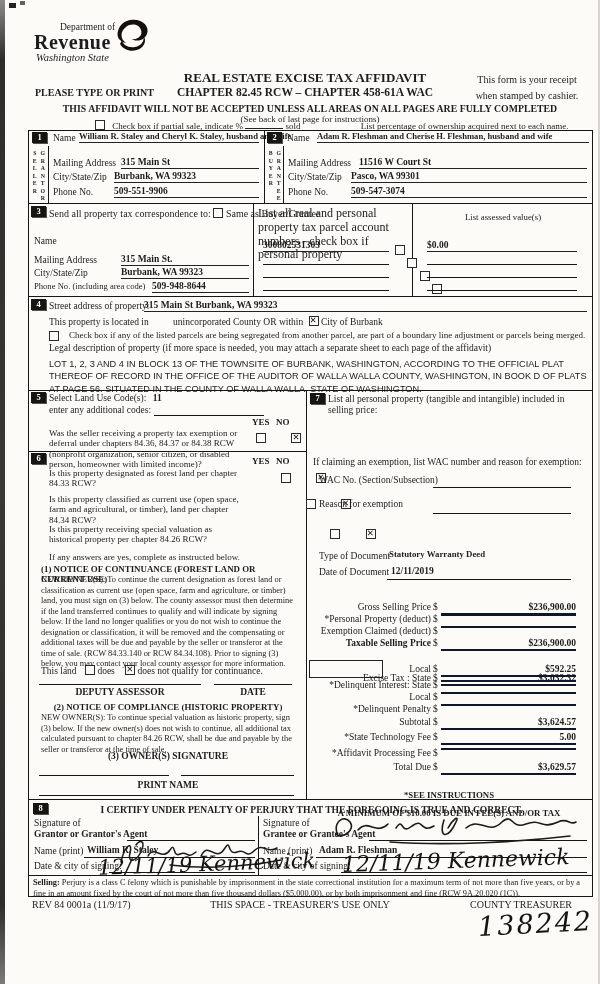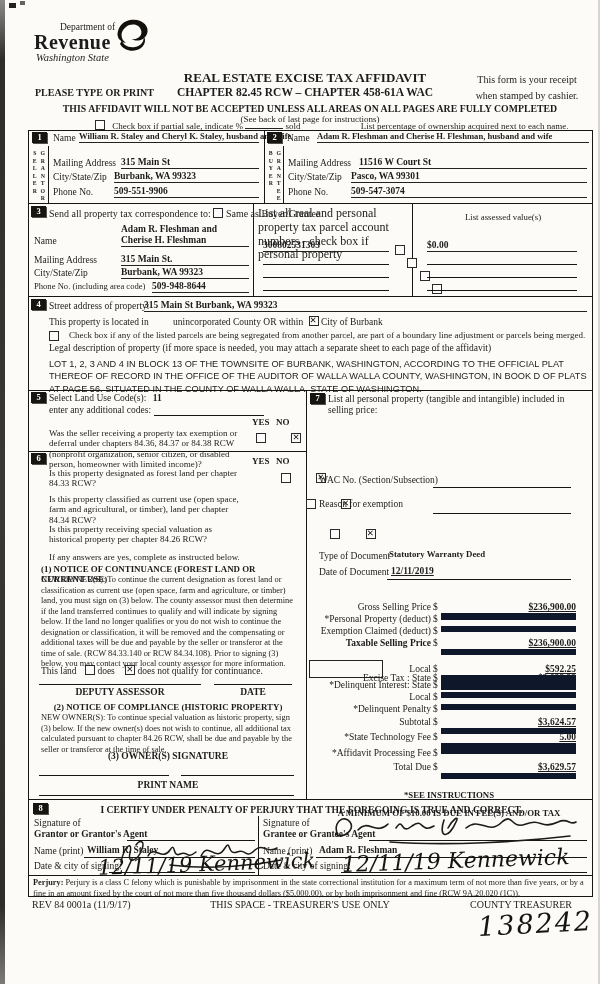--- a/index.html
+++ b/index.html
@@ -21,21 +21,21 @@
   .ul{border-bottom:1px solid #222;display:inline-block;}
   .vline{position:absolute;border-left:1px solid #161616;width:0;}
   .hline{position:absolute;border-top:1px solid #161616;height:0;}
   .vtext{writing-mode:vertical-rl;text-orientation:upright;font-size:5.8px;letter-spacing:1.5px;
          font-weight:bold;line-height:1;}
   .val{font-weight:bold;white-space:nowrap;}
   .hand{position:absolute;font-family:"DejaVu Serif",serif;font-style:italic;color:#161412;white-space:nowrap;}
   .fee-row{position:absolute;height:12px;white-space:nowrap;}
   .fee-label{position:absolute;right:163px;text-align:right;white-space:nowrap;}
   .fee-cur{position:absolute;left:404px;}
-  .fee-line{position:absolute;left:412px;width:135px;border-bottom:6px solid #0f172a;text-align:right;text-decoration:underline;}
+  .fee-line{position:absolute;left:412px;width:135px;border-bottom:2px solid #0f172a;text-align:right;}
   .fee-val{font-weight:bold;}
   .small{font-size:8.4px;}
   .q{font-size:9px;}
   .sans{font-family:"Liberation Sans",sans-serif;}
   svg.sig{position:absolute;overflow:visible;}
 </style>
 </head>
 <body>
 
 <div class="page">
@@ -102,21 +102,20 @@
   <div class="sec" style="top:203px;height:94px;">
     <div class="vline" style="left:224px;top:0;height:93px;"></div>
     <div class="vline" style="left:383px;top:0;height:93px;"></div>
     <div class="badge" style="left:2px;top:2px;">3</div>
     <div class="abs" style="left:20px;top:4px;font-size:10px;">
       <span>Send all property tax correspondence to:</span>
       <span class="cb"></span>
       <span>Same as Buyer/Grantee</span>
     </div>
     <div class="abs" style="left:5px;top:32px;">Name</div>
-    <div class="abs val" style="left:92px;top:20px;width:128px;white-space:normal;border-bottom:1px solid #222;">Adam R. Fleshman and Cherise H. Fleshman</div>
     <div class="abs" style="left:5px;top:51px;">Mailing Address</div>
     <div class="abs val ul" style="left:92px;top:50px;width:128px;">315 Main St.</div>
     <div class="abs" style="left:5px;top:64px;">City/State/Zip</div>
     <div class="abs val ul" style="left:92px;top:63px;width:128px;">Burbank, WA 99323</div>
     <div class="abs" style="left:5px;top:78px;font-size:8.6px;">Phone No.  (including area code)</div>
     <div class="abs val ul" style="left:123px;top:77px;width:97px;">509-948-8644</div>
     
     <div class="abs" style="left:229px;top:3px;width:150px;font-size:12px;">List all real and personal property tax parcel account numbers - check box if personal property</div>
     <div class="abs val ul" style="left:234px;top:36px;width:126px;">300802531303</div>
     <span class="cb abs" style="left:366px;top:41px;"></span>
@@ -200,28 +199,29 @@
     <div class="abs small" style="left:12px;top:322px;width:258px;line-height:1.25;">NEW OWNER(S): To continue special valuation as historic property, sign (3) below. If the new owner(s) does not wish to continue, all additional tax calculated pursuant to chapter 84.26 RCW, shall be due and payable by the seller or transferor at the time of sale.</div>
     <div class="abs b ctr" style="left:10px;top:360px;width:258px;">(3) OWNER(S) SIGNATURE</div>
     <div class="hline" style="left:10px;top:384px;width:130px;"></div>
     <div class="hline" style="left:152px;top:384px;width:113px;"></div>
     <div class="abs b ctr" style="left:10px;top:389px;width:258px;">PRINT NAME</div>
     <div class="hline" style="left:10px;top:404px;width:255px;"></div>
 
     
     <div class="badge" style="left:281px;top:2px;">7</div>
     <div class="abs" style="left:299px;top:3px;width:250px;">List all personal property (tangible and intangible) included in selling price:</div>
+    <div class="abs" style="left:284px;top:66px;width:272px;">If claiming an exemption, list WAC number and reason for exemption:</div>
     <div class="abs" style="left:290px;top:84px;">WAC No. (Section/Subsection)</div>
     <div class="hline" style="left:404px;top:96px;width:138px;"></div>
     <div class="abs" style="left:290px;top:108px;">Reason for exemption</div>
     <div class="hline" style="left:404px;top:122px;width:138px;"></div>
     <div class="abs" style="left:290px;top:160px;">Type of Document</div>
     <div class="abs val" style="left:360px;top:158px;font-size:8.8px;">Statutory Warranty Deed</div>
     <div class="abs" style="left:290px;top:176px;">Date of Document</div>
-    <div class="abs val" style="left:362px;top:175px;text-decoration:underline;">12/11/2019</div>
+    <div class="abs val" style="left:362px;top:175px;">12/11/2019</div>
     <div class="hline" style="left:358px;top:188px;width:184px;"></div>
 
     
     <div class="fee-row" style="top:211px;left:0;width:565px;">
       <span class="fee-label">Gross Selling Price</span>
         <span class="fee-cur">$</span>
         <span class="fee-line"><span class="fee-val">$236,900.00</span></span>
       </div>
     <div class="fee-row" style="top:223px;left:0;width:565px;">
       <span class="fee-label">*Personal Property (deduct)</span>
@@ -307,21 +307,21 @@
     <div class="abs" style="left:234px;top:18px;">Signature of</div>
     <div class="abs b" style="left:234px;top:29px;">Grantee or Grantee's Agent</div>
     <div class="hline" style="left:340px;top:40px;width:218px;"></div>
     <div class="abs" style="left:234px;top:46px;">Name (print)</div>
     <div class="abs val" style="left:290px;top:45px;">Adam R. Fleshman</div>
     <div class="hline" style="left:287px;top:57px;width:271px;"></div>
     <div class="abs" style="left:234px;top:61px;">Date &amp; city of signing:</div>
     <div class="hline" style="left:312px;top:72px;width:246px;"></div>
 
     <div class="abs" style="left:4px;top:78px;width:556px;font-size:8.3px;line-height:1.3;">
-      <span class="b">Perjury:</span>
+      <span class="b">Selling:</span>
       <span>Perjury is a class C felony which is punishable by imprisonment in the state correctional institution for a maximum term of not more than five years, or by a fine in an amount fixed by the court of not more than five thousand dollars ($5,000.00), or by both imprisonment and fine (RCW 9A.20.020 (1C)).</span>
     </div>
   </div>
 
   <svg class="sig" style="left:115px;top:836px;" width="170" height="34" viewBox="0 0 170 34">
     <path d="M6,26 C10,8 18,5 15,17 C12,29 23,25 27,13 C30,5 25,3 21,9 M33,20 C39,8 47,26 55,14 C61,5 57,22 65,18 C73,14 71,24 81,16 M86,20 C94,4 100,28 110,12 C116,2 112,20 122,16 C132,12 130,24 140,14 C148,7 152,18 162,12 M55,29 C90,33 130,31 166,24" stroke="#1d1b18" stroke-width="1.5" fill="none" stroke-linecap="round"></path>
   </svg>
   <svg class="sig" style="left:330px;top:812px;" width="250" height="34" viewBox="0 0 250 34">
     <path d="M8,24 C2,10 14,2 20,10 C26,18 12,28 6,22 M28,18 C38,6 46,24 58,12 M66,16 C74,4 70,24 82,14 C94,5 90,22 104,14 M114,8 C108,26 118,28 126,10 C130,2 122,8 118,16 M136,16 C150,4 158,24 172,10 C184,0 180,18 196,12 C212,6 210,18 228,10 C238,5 240,14 246,10 M60,30 C120,34 190,30 240,24" stroke="#1d1b18" stroke-width="1.6" fill="none" stroke-linecap="round"></path>
   </svg>

